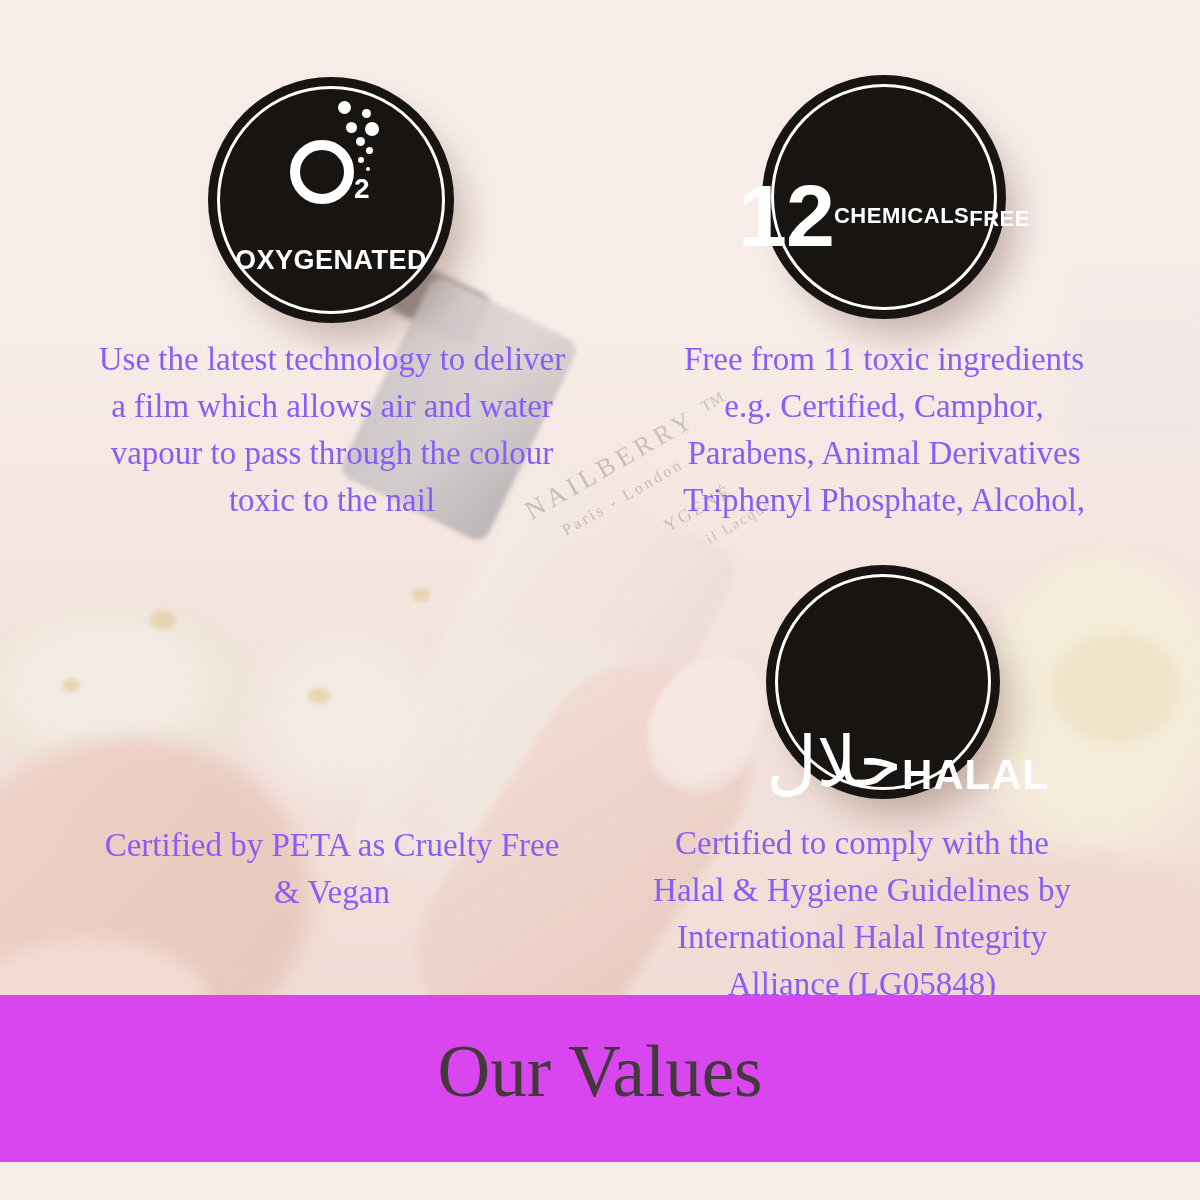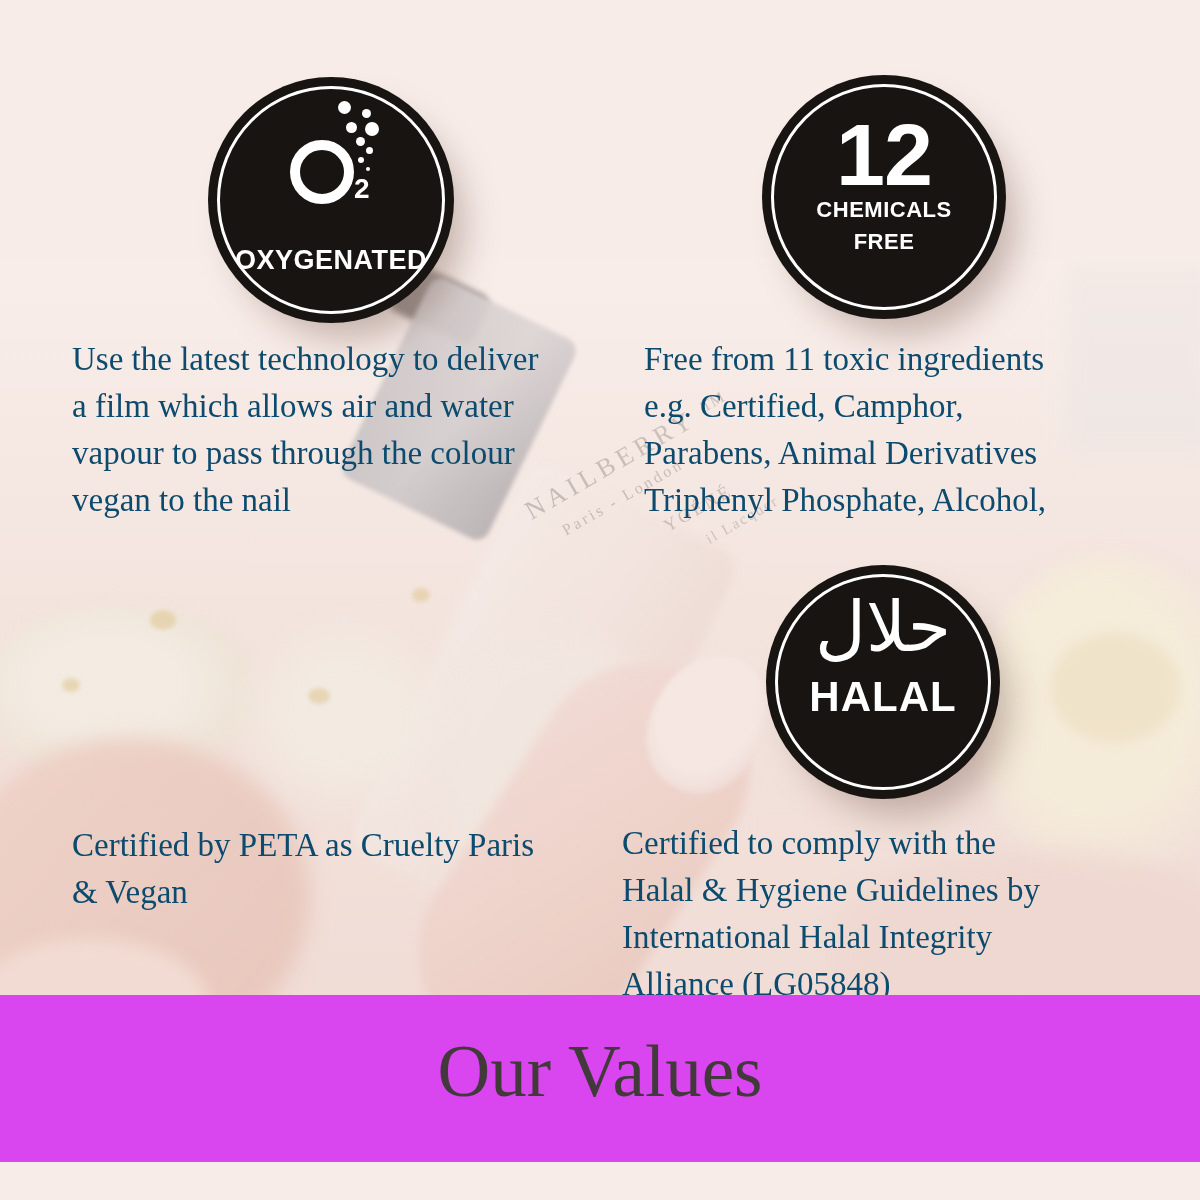--- a/index.html
+++ b/index.html
@@ -68,38 +68,38 @@
   .o-sub{position:absolute;left:146px;top:96px;font:bold 28px "Liberation Sans",sans-serif;}
   .bub{position:absolute;background:#fff;border-radius:50%;}
   .bub1{left:130px;top:24px;width:13px;height:13px}.bub2{left:154px;top:32px;width:9px;height:9px}
   .bub3{left:138px;top:45px;width:11px;height:11px}.bub4{left:157px;top:45px;width:14px;height:14px}
   .bub5{left:148px;top:60px;width:9px;height:9px}.bub6{left:158px;top:70px;width:7px;height:7px}
   .bub7{left:150px;top:80px;width:6px;height:6px}.bub8{left:158px;top:90px;width:4px;height:4px}
   .badge-word{position:absolute;top:148px;width:100%;text-align:center;
               font:bold 27px "Liberation Sans",sans-serif;letter-spacing:.5px;margin-top:20px;}
 
   
-  .b12{position:absolute;inset:0;display:flex;flex-direction:column;align-items:center;padding-top:38px;box-sizing:border-box;}
+  .b12{position:absolute;inset:0;display:flex;flex-direction:row;align-items:center;padding-top:38px;box-sizing:border-box;justify-content:center;}
   .big-num{font:bold 88px/0.95 "Liberation Sans",sans-serif;letter-spacing:-1px;}
   .chem{font:bold 22px "Liberation Sans",sans-serif;letter-spacing:.5px;}
   .free{font:bold 22px "Liberation Sans",sans-serif;margin-top:6px;letter-spacing:.5px;}
 
   
   .bunny{position:absolute;left:50%;top:20px;transform:translateX(-50%);}
   .cf-text{position:absolute;top:128px;width:100%;text-align:center;
            font-family:"Liberation Serif",serif;font-size:28px;line-height:24px;}
   .cf-text .bld{font-weight:bold;}
 
   
-  .bhl{position:absolute;inset:0;display:flex;flex-direction:column;align-items:center;padding-top:26px;box-sizing:border-box;}
+  .bhl{position:absolute;inset:0;display:flex;flex-direction:row;align-items:flex-end;padding-top:26px;box-sizing:border-box;}
   .arabic{font-family:"DejaVu Sans",sans-serif;font-size:70px;line-height:1.05;direction:rtl;}
   .halal-word{font:bold 42px "Liberation Sans",sans-serif;letter-spacing:1px;margin-top:8px;}
 
   
-  .desc{position:absolute;text-align:left;color:#0c4a6e;font-family:"Liberation Serif",serif;
+  .desc{position:absolute;text-align:center;color:#8b5cf6;font-family:"Liberation Serif",serif;
         font-size:33px;line-height:47px;}
   .desc .line{white-space:nowrap;}
   #desc-o2{left:72px;top:336px;width:520px;}
   #desc-12{left:644px;top:336px;width:480px;}
   #desc-cf{left:72px;top:822px;width:520px;}
   #desc-hl{left:622px;top:820px;width:480px;}
 
   
   .band{position:absolute;left:0;top:995px;width:1200px;height:167px;background:#d946ef;}
   .band h1{margin:0;padding-top:40px;text-align:center;font-family:"Liberation Serif",serif;
@@ -170,32 +170,32 @@
     <div class="bhl">
       <div class="arabic">حلال</div>
       <div class="halal-word">HALAL</div>
     </div>
   </div>
 
   <div class="desc" id="desc-o2">
     <div class="line">Use the latest technology to deliver</div>
     <div class="line">a film which allows air and water</div>
     <div class="line">vapour to pass through the colour</div>
-    <div class="line">vegan to the nail</div>
+    <div class="line">toxic to the nail</div>
   </div>
 
   <div class="desc" id="desc-12">
     <div class="line">Free from 11 toxic ingredients</div>
     <div class="line">e.g. Certified, Camphor,</div>
     <div class="line">Parabens, Animal Derivatives</div>
     <div class="line">Triphenyl Phosphate, Alcohol,</div>
   </div>
 
   <div class="desc" id="desc-cf">
-    <div class="line">Certified by PETA as Cruelty Paris</div>
+    <div class="line">Certified by PETA as Cruelty Free</div>
     <div class="line">&amp; Vegan</div>
   </div>
 
   <div class="desc" id="desc-hl">
     <div class="line">Certified to comply with the</div>
     <div class="line">Halal &amp; Hygiene Guidelines by</div>
     <div class="line">International Halal Integrity</div>
     <div class="line">Alliance (LG05848)</div>
   </div>
 

